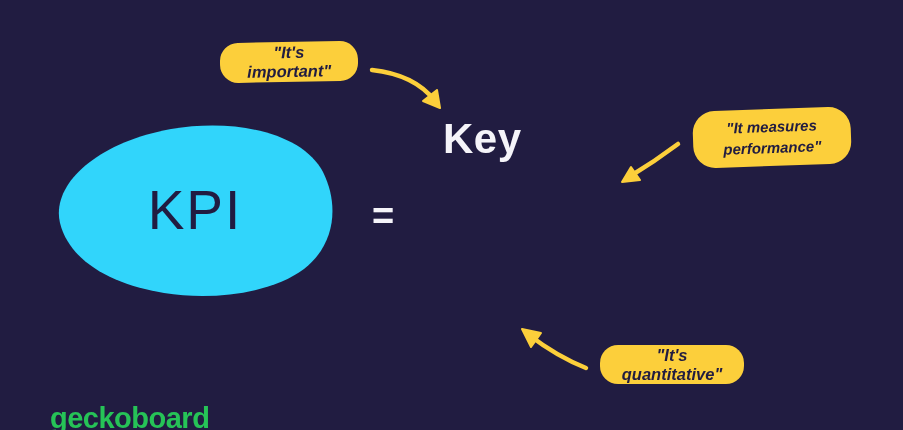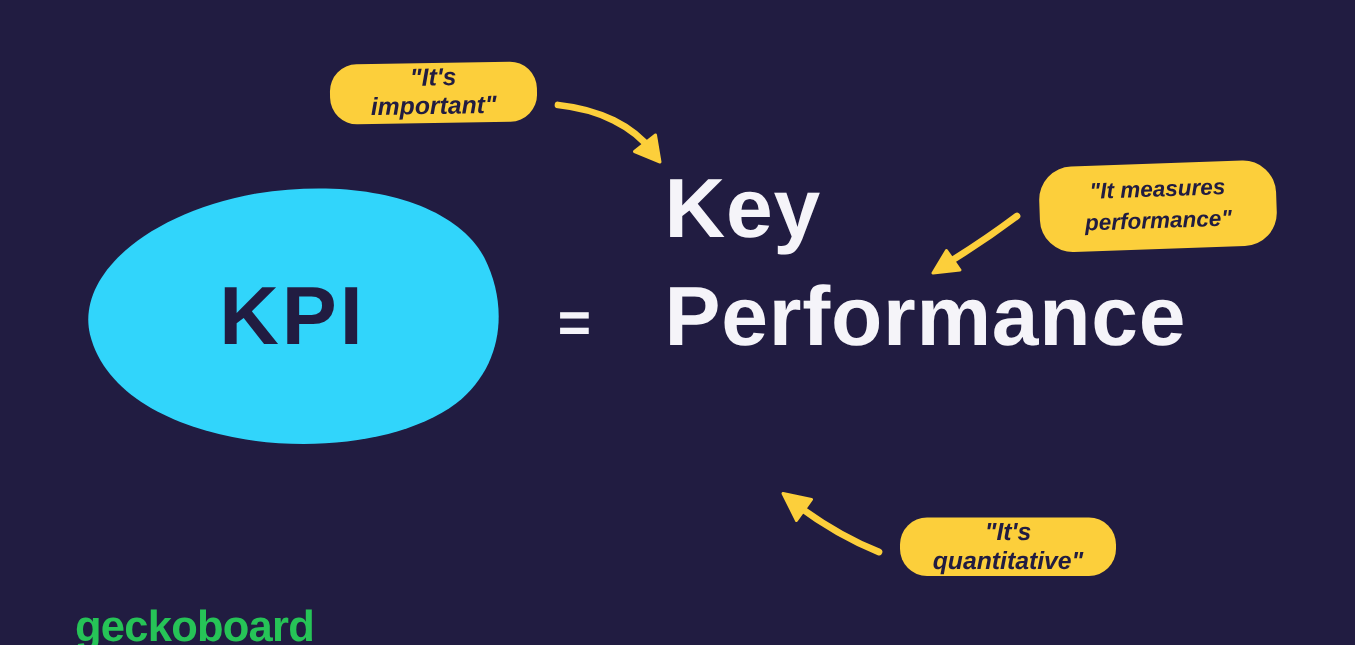--- a/index.html
+++ b/index.html
@@ -34,21 +34,21 @@
     overflow: visible;
   }
   .blob-label {
     position: absolute;
     left: 0; top: 0;
     width: 100%; height: 100%;
     display: flex;
     align-items: center;
     justify-content: center;
     font-size: 55px;
-    font-weight: 700;
+    font-weight: 400;
     letter-spacing: 2px;
     color: #211c41;
     padding-bottom: 4px;
     box-sizing: border-box;
   }
   
   .equals {
     position: absolute;
     left: 368px;
     top: 193px;
@@ -59,21 +59,21 @@
     font-weight: 700;
     line-height: 46px;
     text-align: center;
   }
   
   .expansion {
     position: absolute;
     left: 443px;
     top: 103px;
     color: #f5f4f9;
-    font-size: 56px;
+    font-size: 42px;
     font-weight: 700;
     letter-spacing: 0.5px;
     line-height: 72px;
     white-space: nowrap;
   }
   .expansion .line { display: block; }
   
   .callout {
     position: absolute;
     background: #fccf3b;
@@ -160,21 +160,20 @@
                C 62 163 17 141 7 101
                C -2 63 42 21 118 7 Z" fill="#31d5fb"></path>
     </svg>
     <div class="blob-label">KPI</div>
   </div>
 
   <div class="equals">=</div>
 
   <div class="expansion">
     <span class="line">Key</span>
-    <span class="line">Performance</span>
   </div>
 
   <div class="callout callout-important">
     <span>"It's important"</span>
   </div>
 
   <div class="callout callout-measures">
     <span>"It measures performance"</span>
   </div>
 

